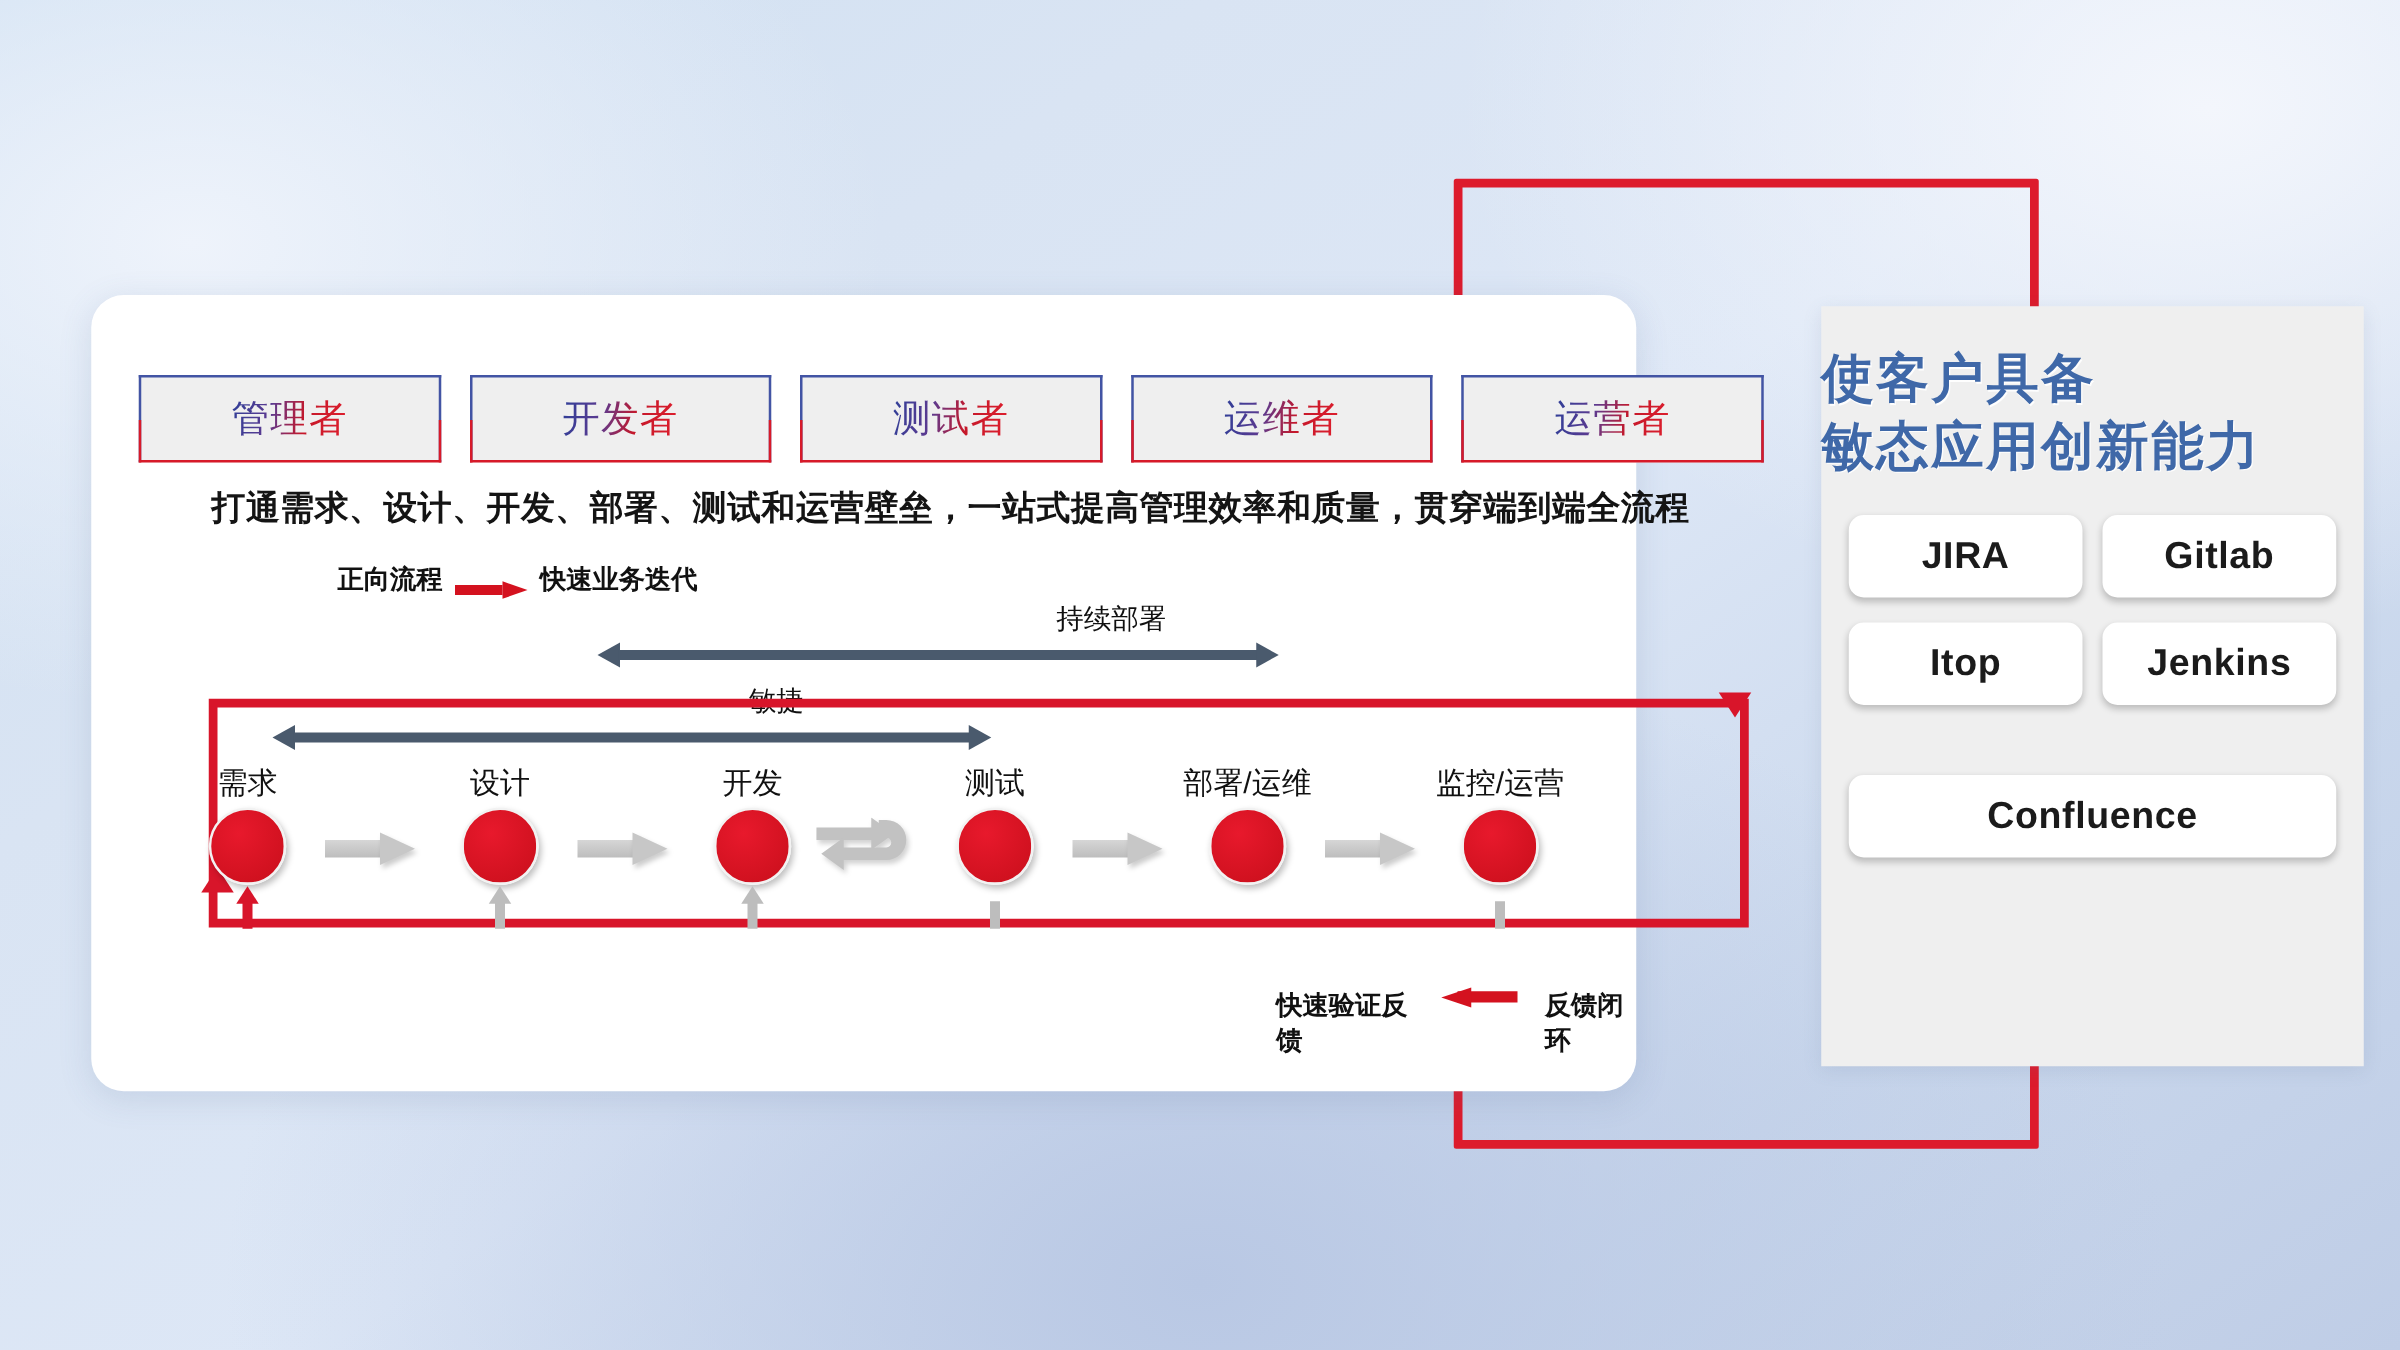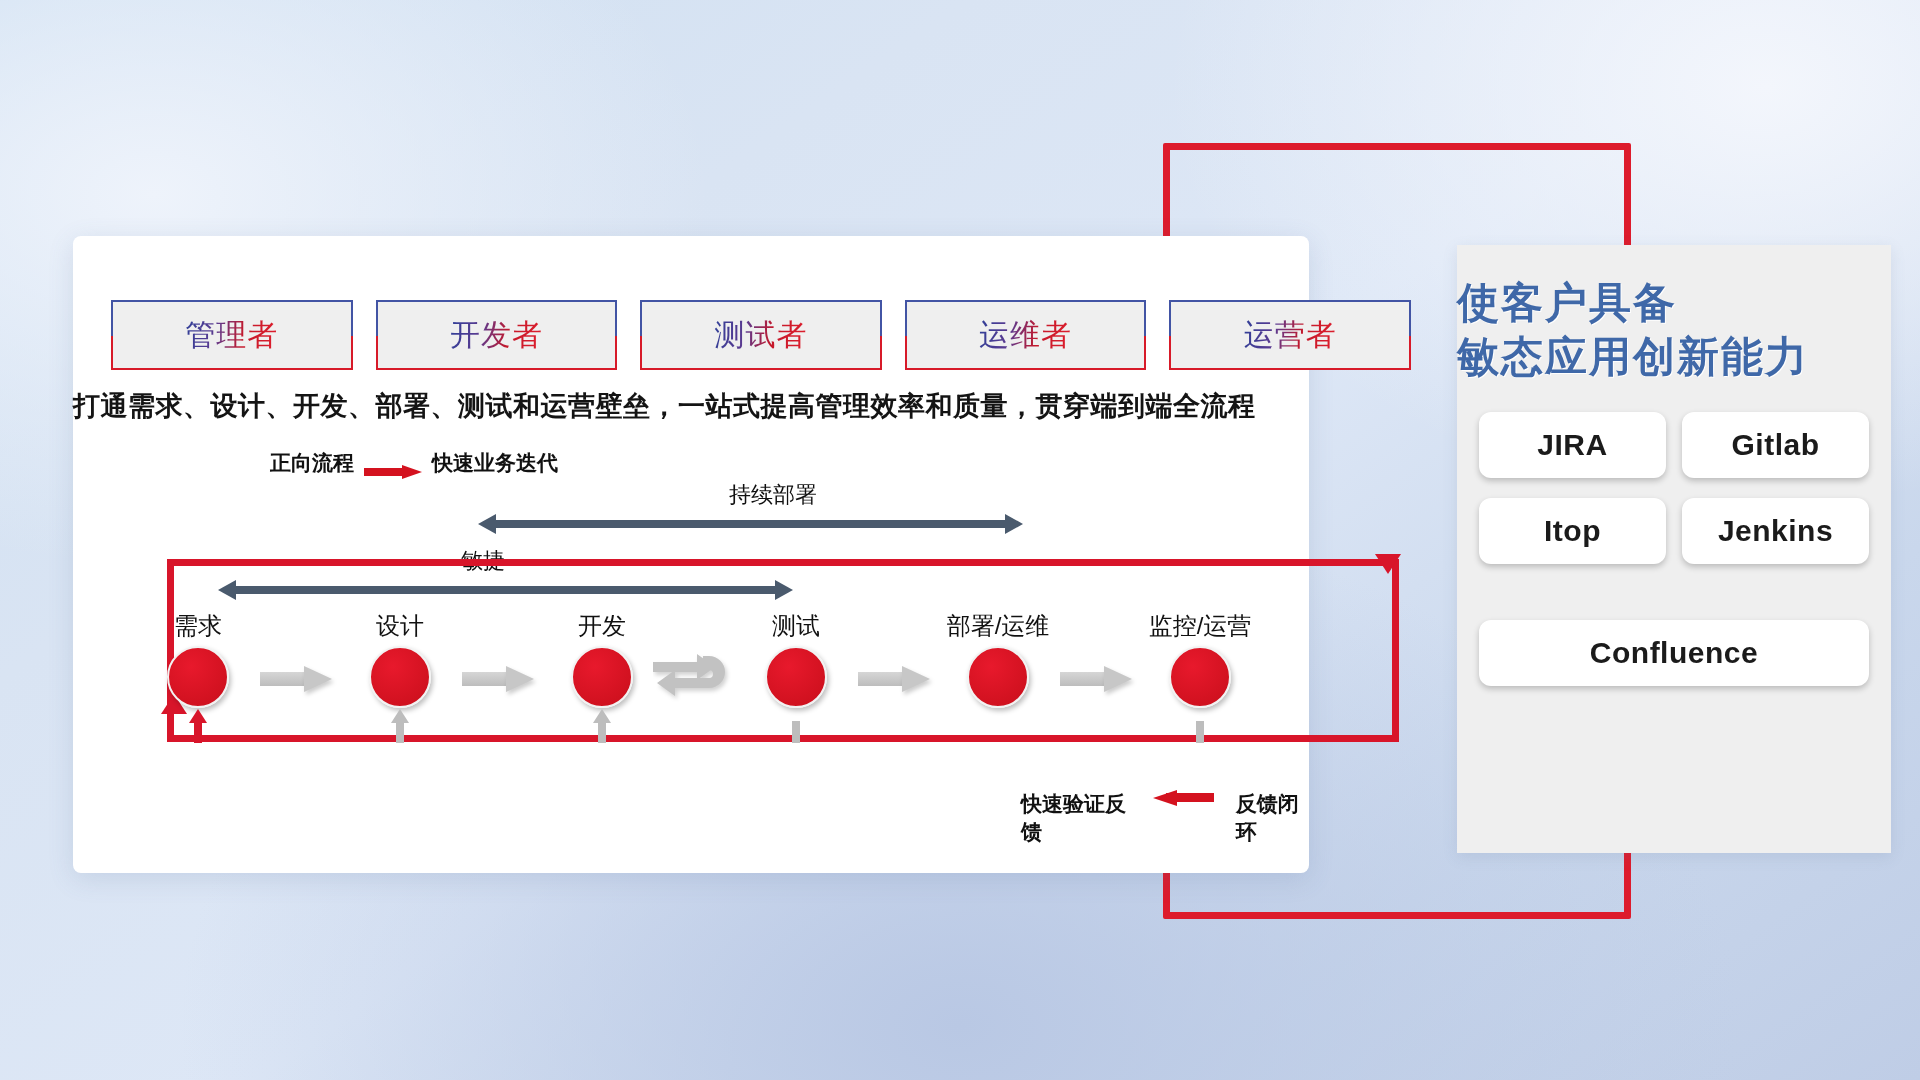--- a/index.html
+++ b/index.html
@@ -23,21 +23,21 @@
     border-radius: 2px;
     z-index: 1;
   }
 
   
   .card {
     position: absolute;
     left: 73px; top: 236px;
     width: 1236px; height: 637px;
     background: #ffffff;
-    border-radius: 8px;
+    border-radius: 26px;
     box-shadow: 0 6px 26px rgba(80,105,150,.16);
     z-index: 3;
   }
 
   
   .roles {
     position: absolute;
     left: 38px; top: 64px;
     width: 1300px; height: 70px;
     display: flex;
@@ -77,21 +77,21 @@
     background-clip: text;
     color: transparent;
     letter-spacing: 1px;
   }
 
   
   .headline {
     position: absolute;
     left: 0; top: 152px;
     width: 1375px;
-    text-align: left;
+    text-align: center;
     font-size: 27px;
     font-weight: bold;
     color: #141414;
     letter-spacing: .5px;
   }
 
   
   .fwd-flow {
     position: absolute;
     left: 197px; top: 213px;
@@ -136,21 +136,21 @@
     border-top: 10px solid transparent;
     border-bottom: 10px solid transparent;
   }
   .dbl-arrow .hl { left: 0;  border-right: 18px solid #4a5a6d; }
   .dbl-arrow .hr { right: 0; border-left: 18px solid #4a5a6d; }
   .dbl-label {
     position: absolute;
     font-size: 22px;
     font-weight: 500;
     color: #101010;
-    text-align: center;
+    text-align: right;
   }
 
   
   .inner-loop {
     position: absolute;
     left: 94px; top: 323px;
     width: 1232px; height: 183px;
     border: 7px solid #d8152a;
     z-index: 4;
   }

